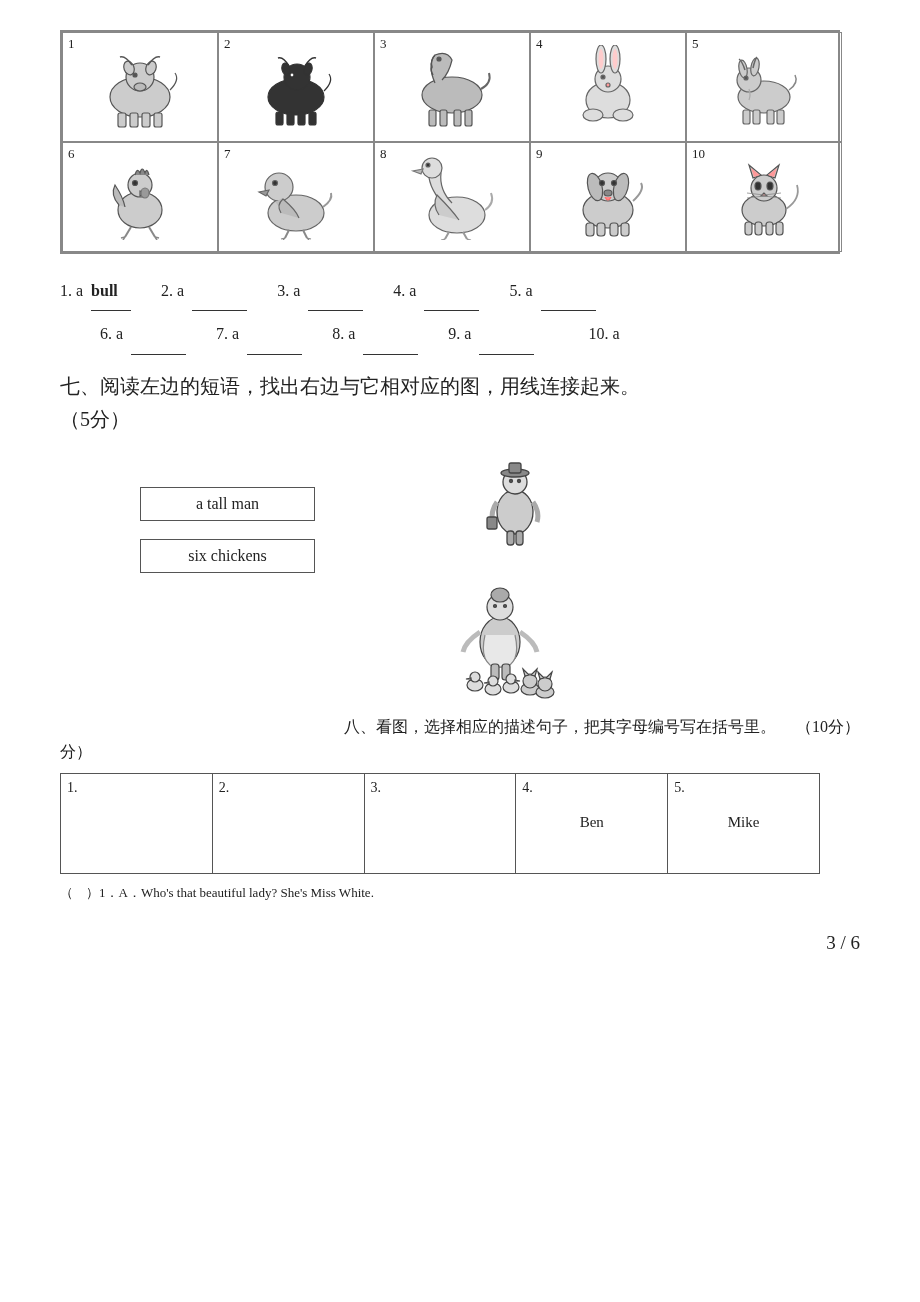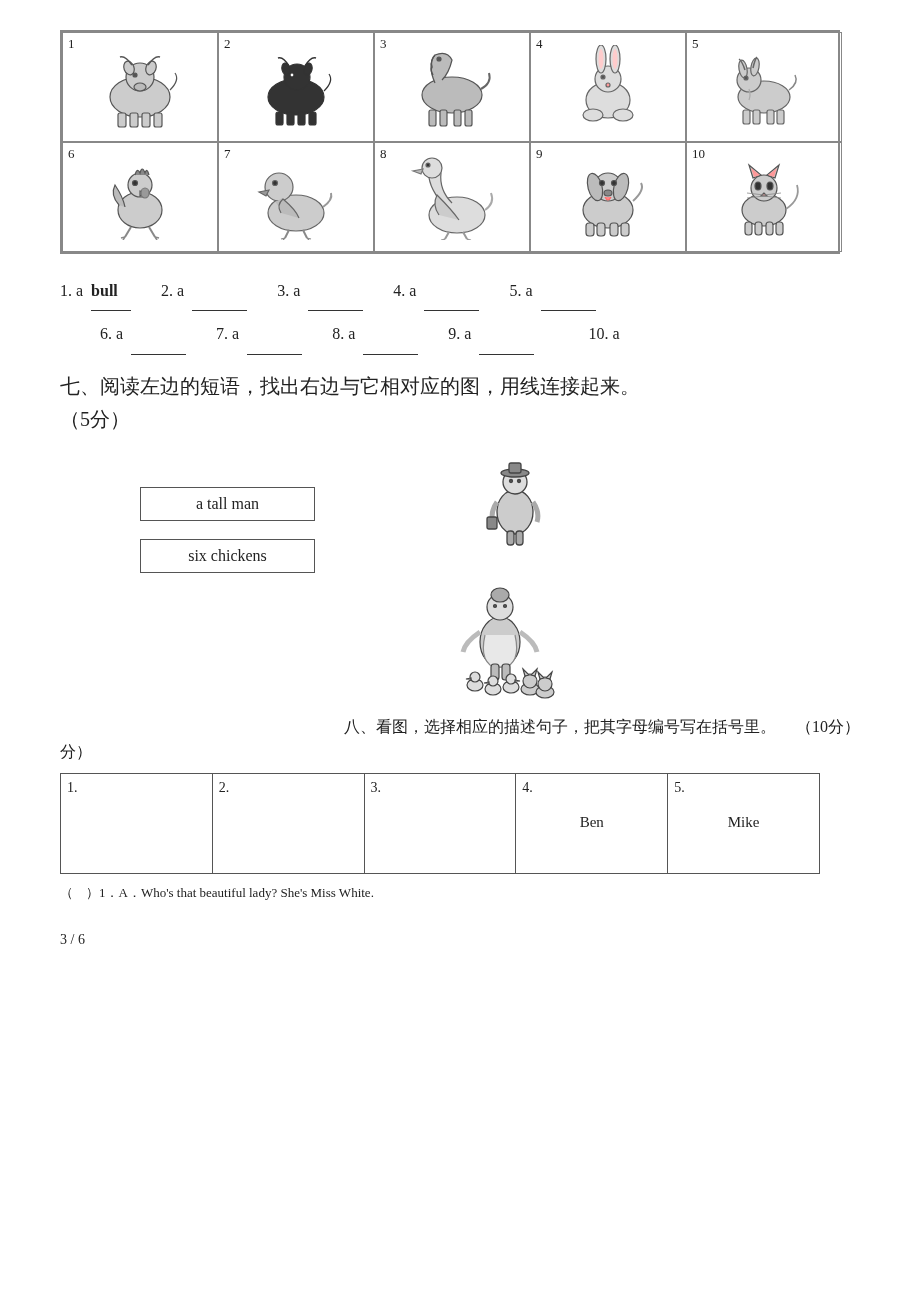--- a/index.html
+++ b/index.html
@@ -154,22 +154,22 @@
       margin-top: 18px;
       font-size: 15px;
     }
     .answer-line {
       font-size: 13px;
       margin-top: 7px;
     }
 
     
     .page-number {
-      text-align: left;
-      font-size: 14px;
+      text-align: right;
+      font-size: 19px;
       margin-top: 30px;
     }
 
     
     .section7-inner {
       position: relative;
       width: 780px;
     }
   </style>
 </head>

